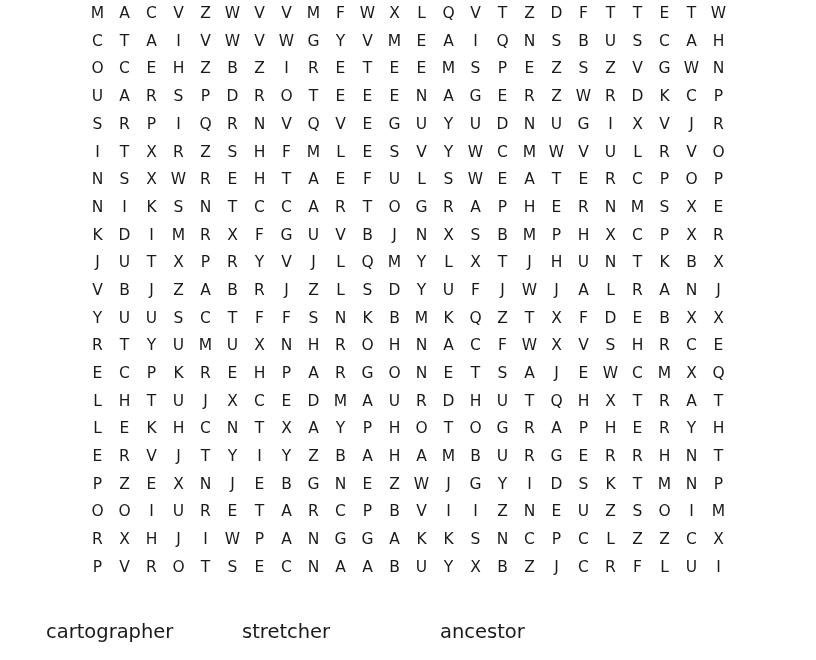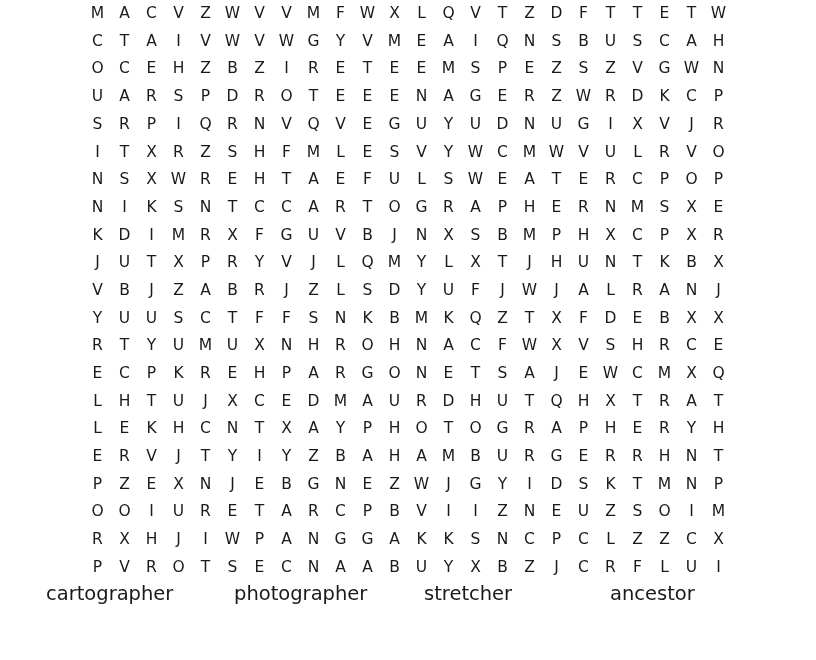--- a/index.html
+++ b/index.html
@@ -35,26 +35,26 @@
     text-align: center;
     font-size: 15.5px;
     line-height: 1;
     font-family: "DejaVu Sans", sans-serif;
     color: #1a1a1a;
     letter-spacing: 0px;
   }
   .wordlist {
     position: absolute;
     left: 46px;
-    top: 576px;
+    top: 614px;
     width: 740px;
     display: grid;
     grid-template-columns: 180px 182px 178px 180px;
     grid-auto-rows: 35px;
-    column-gap: 8px;
+    column-gap: 16px;
   }
   .word {
     font-size: 19.5px;
     line-height: 35px;
     font-family: "DejaVu Sans", sans-serif;
     color: #1a1a1a;
     white-space: nowrap;
   }
 </style>
 </head>
@@ -606,18 +606,17 @@
         <div class="grid-cell">R</div>
         <div class="grid-cell">F</div>
         <div class="grid-cell">L</div>
         <div class="grid-cell">U</div>
         <div class="grid-cell">I</div>
       </div>
     </div>
 
   <div class="wordlist">
       <div class="word">cartographer</div>
-      <div class="word">photographer</div>
       <div class="word">stretcher</div>
       <div class="word">ancestor</div>
     </div>
 
 </div>
 
 </body></html>

